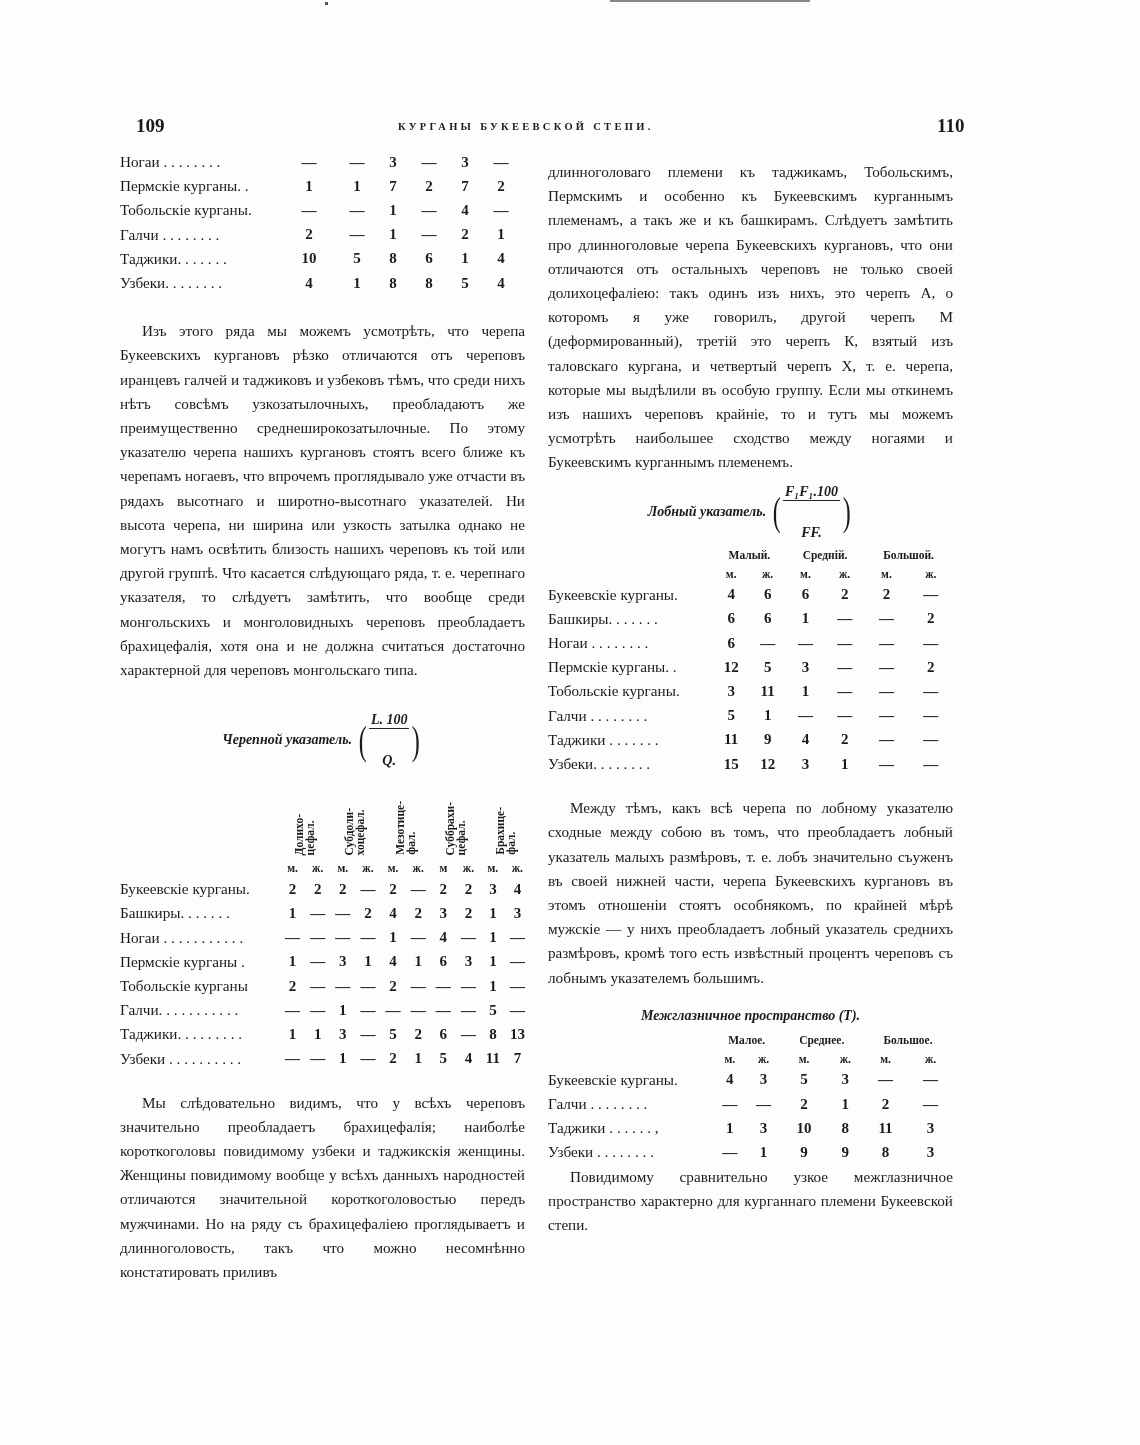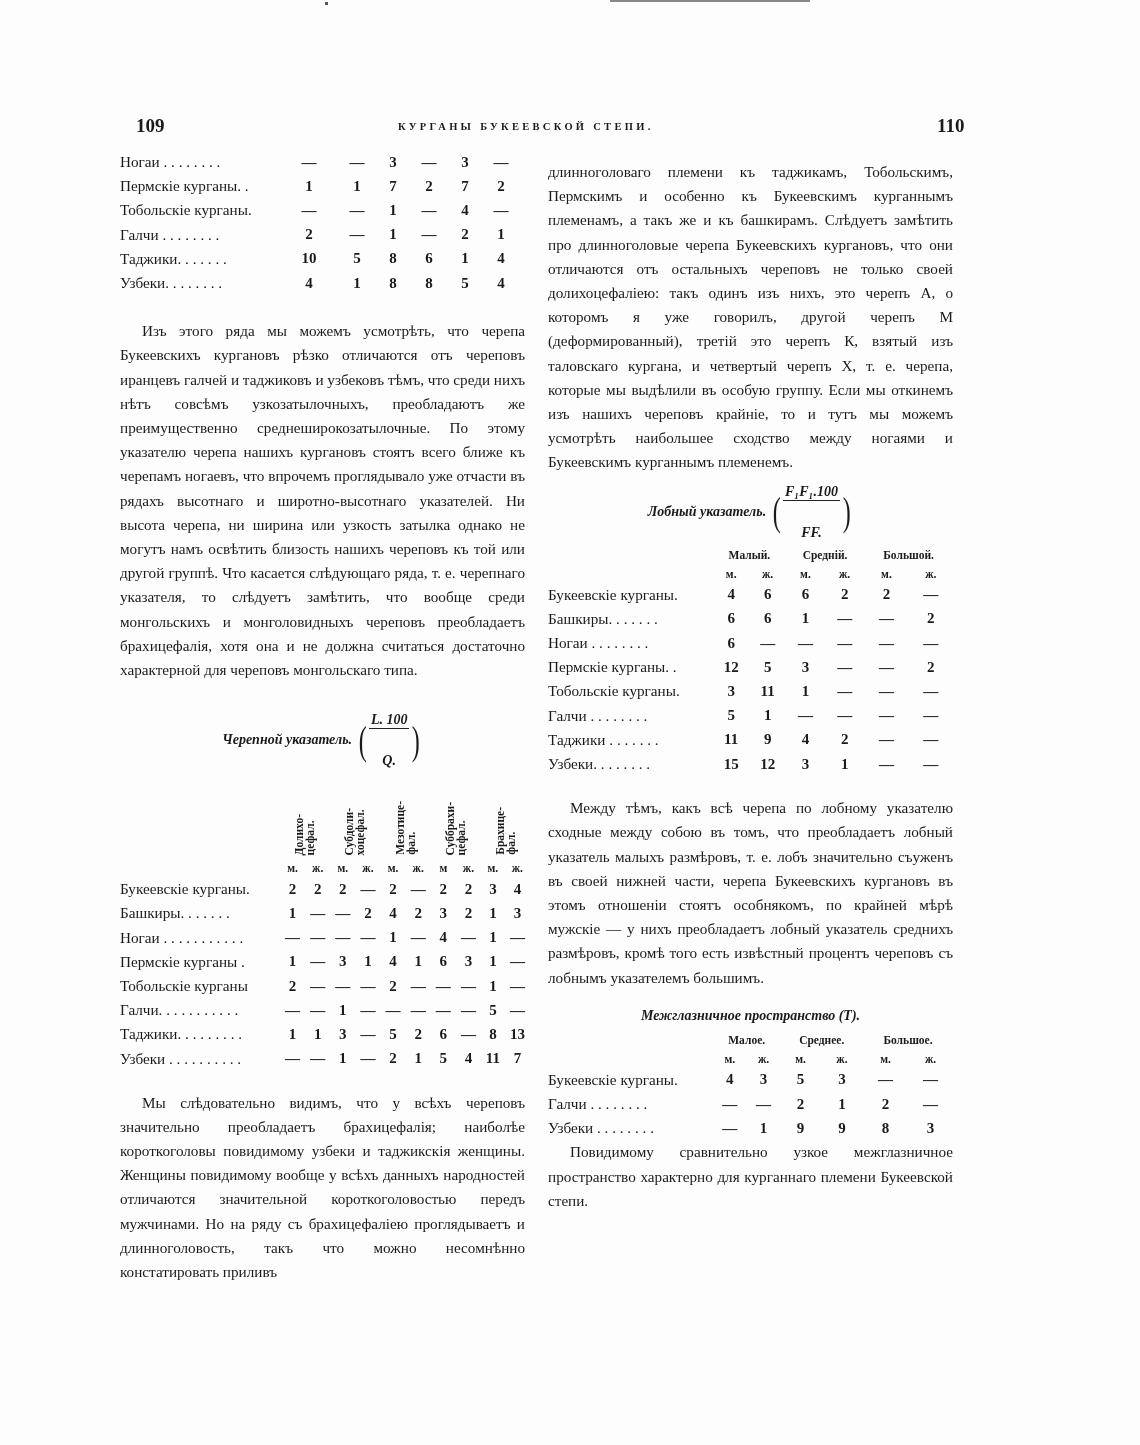--- a/index.html
+++ b/index.html
@@ -444,20 +444,29 @@
         <tr>
           <td class="lbl">Галчи . . . . . . . .</td>
           <td>—</td>
           <td>—</td>
           <td>2</td>
           <td>1</td>
           <td>2</td>
           <td>—</td>
         </tr>
         <tr>
+          <td class="lbl">Таджики . . . . . . ,</td>
+          <td>1</td>
+          <td>3</td>
+          <td>10</td>
+          <td>8</td>
+          <td>11</td>
+          <td>3</td>
+        </tr>
+        <tr>
           <td class="lbl">Узбеки . . . . . . . .</td>
           <td>—</td>
           <td>1</td>
           <td>9</td>
           <td>9</td>
           <td>8</td>
           <td>3</td>
         </tr>
       </tbody>
   </table>

